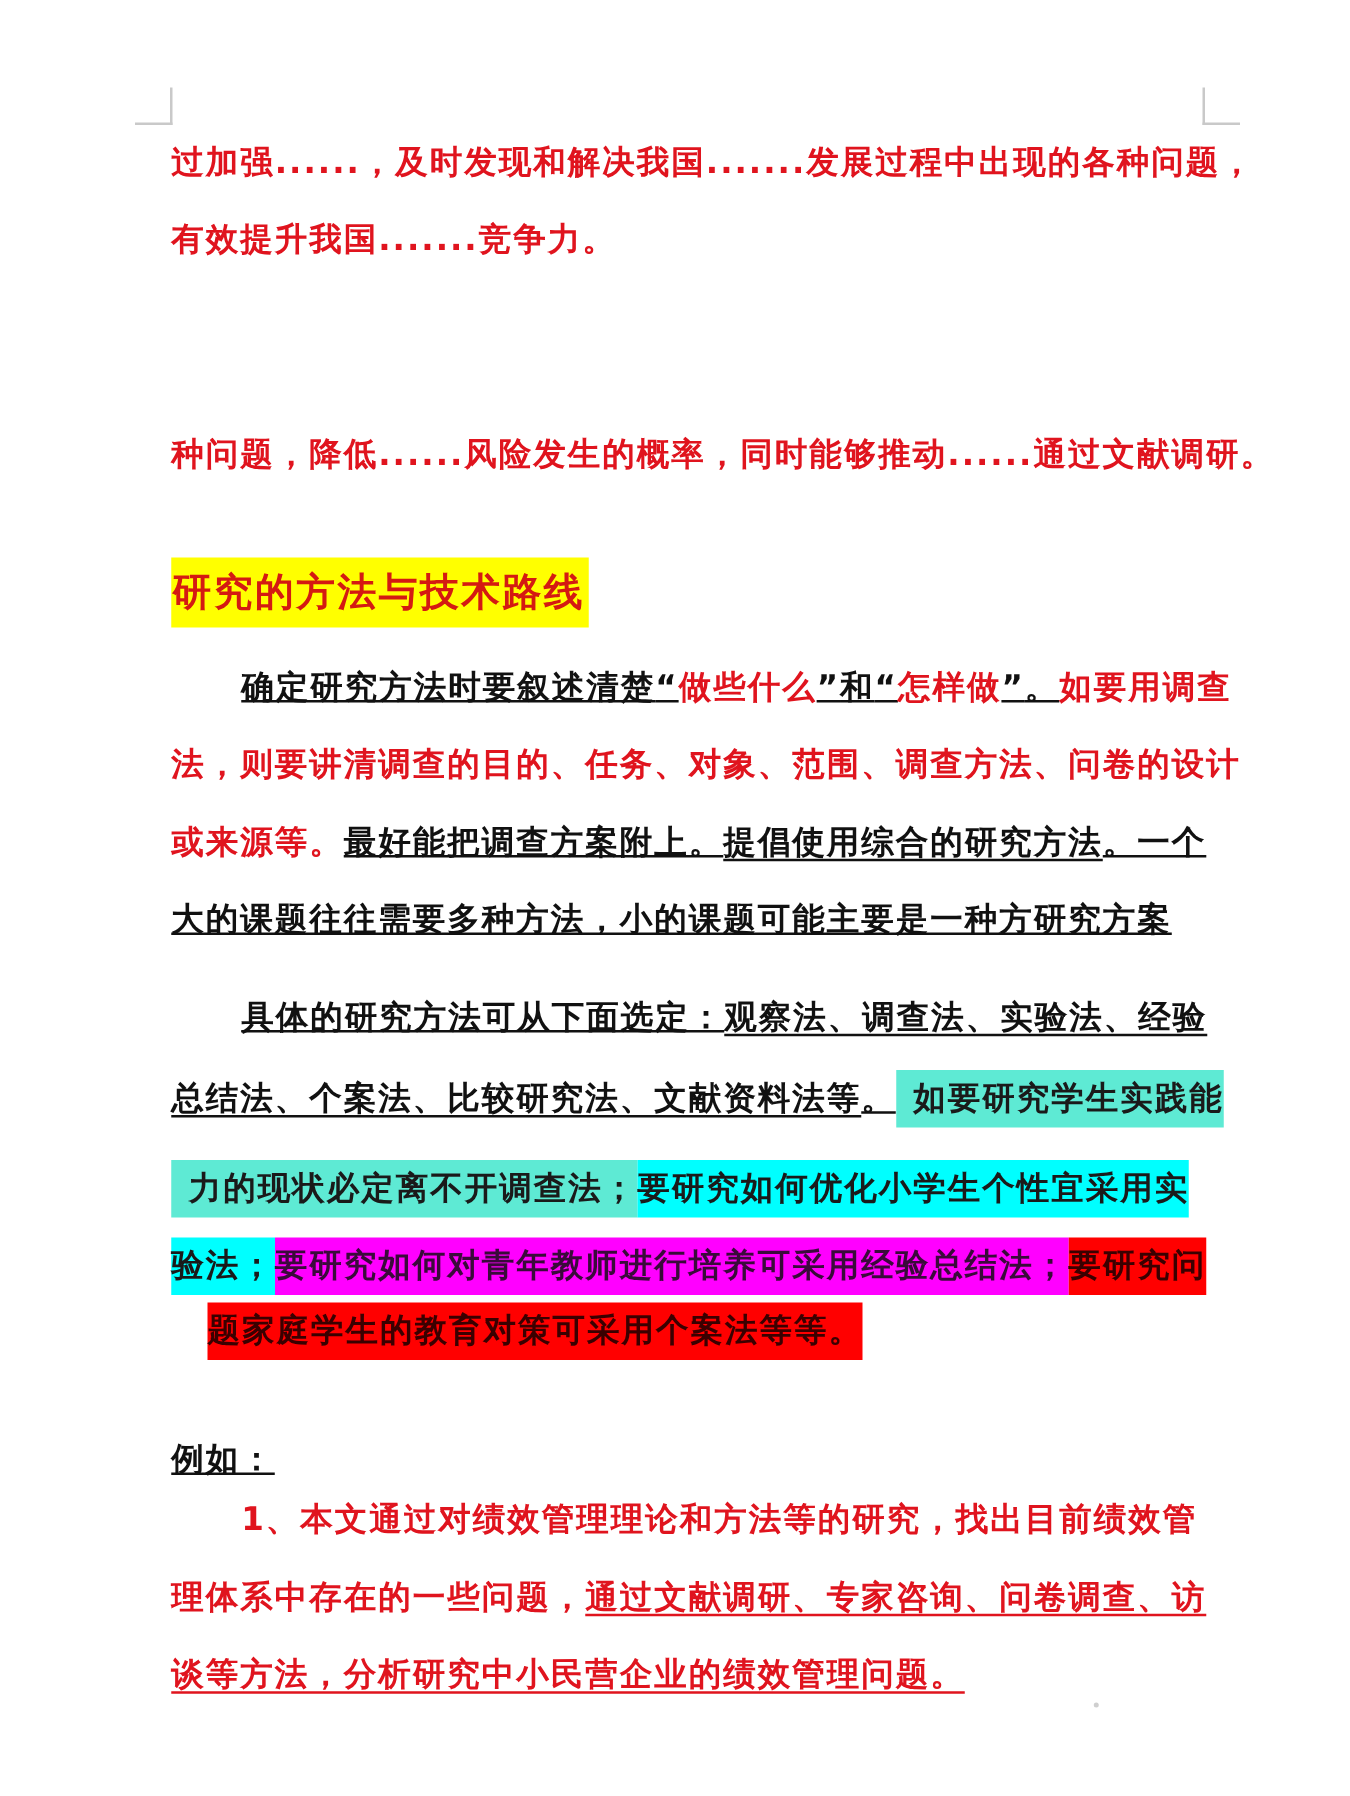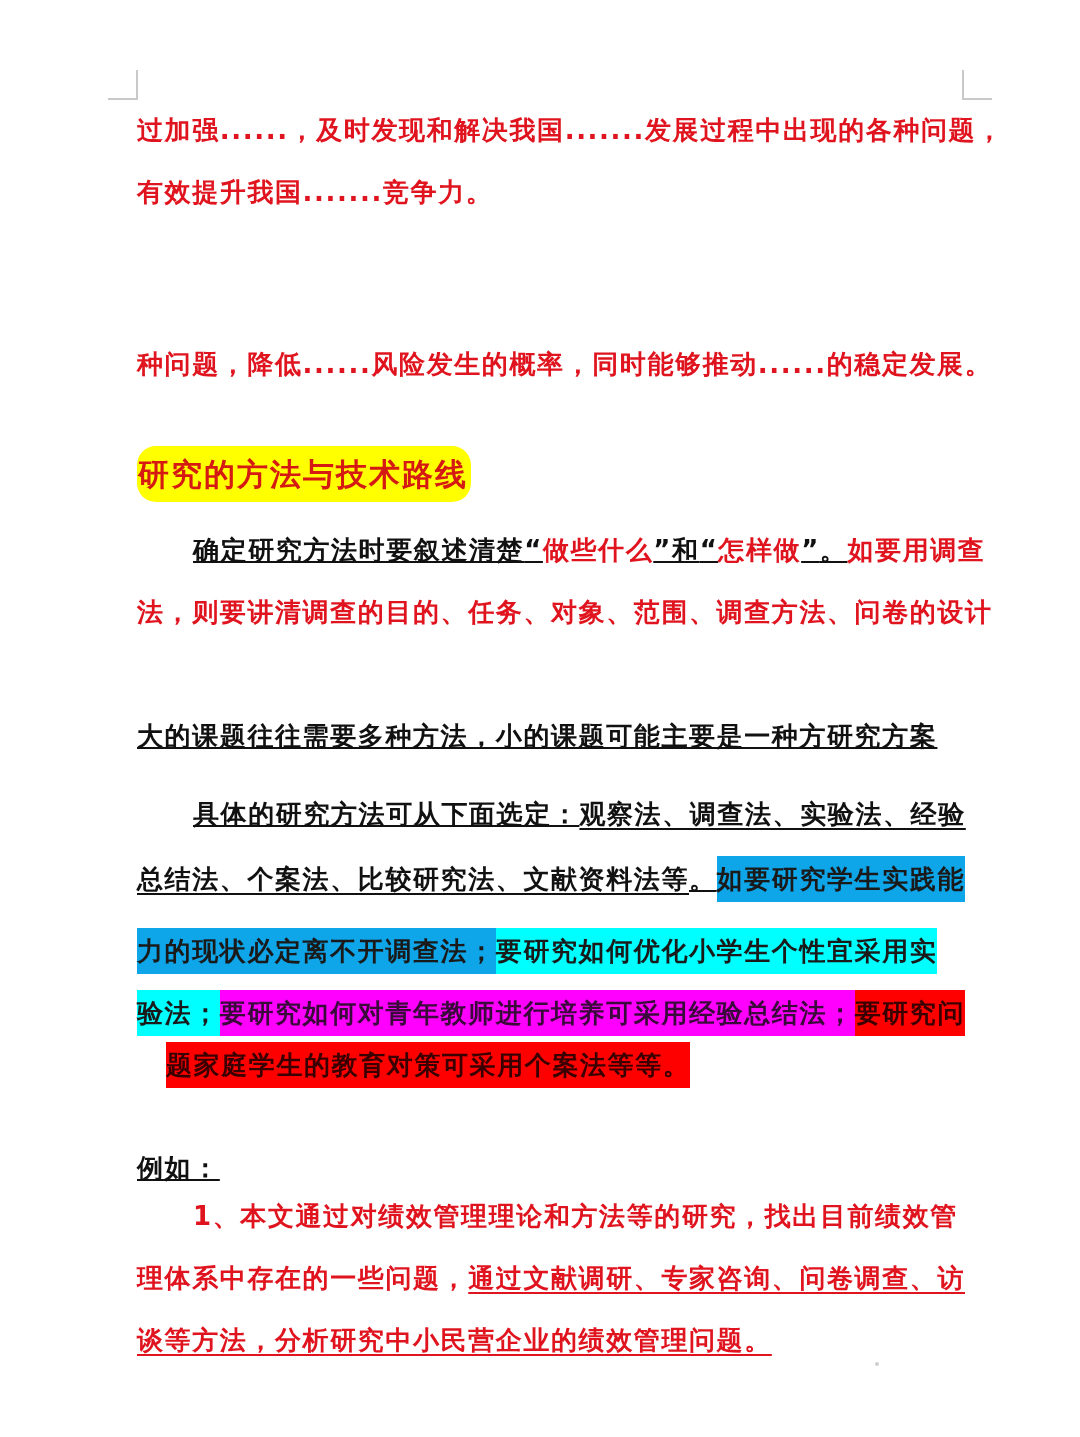--- a/index.html
+++ b/index.html
@@ -8,47 +8,50 @@
   .page { position: absolute; left: 0; top: 0; width: 968px; height: 1437px; background: #fff; }
   .corner { position: absolute; border-color: #c9c9c9; border-style: solid; width: 28px; height: 28px; }
   .corner.tl { left: 108px; top: 70px; border-width: 0 2px 2px 0; }
   .corner.tr { left: 962px; top: 70px; border-width: 0 0 2px 2px; }
   .line { position: absolute; left: 137px; white-space: nowrap; font-size: 26px; font-weight: bold;
           letter-spacing: 1.6px; line-height: 40px; height: 40px; }
   .red { color: #e0141e; }
   .black { color: #111111; text-decoration: underline; }
   .ul { text-decoration: underline; text-decoration-thickness: 2px; text-underline-offset: 5px; }
   .hl { display: inline-block; padding: 6px 0; line-height: 34px; }
-  .hl-green { background: #0ea5e9; color: #1a1a1a; }
+  .hl-green { background: #5eead4; color: #1a1a1a; padding-left: 14px; }
   .hl-cyan { background: #00ffff; color: #1a1a1a; margin-top: 10px; }
   .hl-magenta { background: #ff00ff; color: #3a0a3a; }
   .hl-red { background: #ff0000; color: #3a0000; }
   .heading { position: absolute; left: 137px; top: 446px; height: 56px; line-height: 56px;
              background: #ffff00; color: #d41a12; font-size: 31px; font-weight: bold;
-             letter-spacing: 2px; padding: 0 3px 0 1px; white-space: nowrap; border-radius: 19px; }
+             letter-spacing: 2px; padding: 0 3px 0 1px; white-space: nowrap; }
   .dot { position: absolute; left: 875px; top: 1362px; width: 4px; height: 4px; border-radius: 50%; background: #cfcfcf; }
 </style>
 </head>
 <body>
 
 <div class="page">
   <div class="corner tl"></div>
   <div class="corner tr"></div>
 
   <div class="line red" style="top:110px;">过加强......，及时发现和解决我国.......发展过程中出现的各种问题，</div>
   <div class="line red" style="top:172px;">有效提升我国.......竞争力。</div>
 
-  <div class="line red" style="top:344px;">种问题，降低......风险发生的概率，同时能够推动......的稳定发展。</div>
+  <div class="line red" style="top:344px;">种问题，降低......风险发生的概率，同时能够推动......通过文献调研。</div>
 
   <div class="heading">研究的方法与技术路线</div>
 
   <div class="line" style="top:530px; left:193px;">
     <span class="black">确定研究方法时要叙述清楚</span><span class="black">“</span><span class="red">做些什么</span><span class="black">”</span><span class="black">和</span><span class="black">“</span><span class="red">怎样做</span><span class="black">”</span><span class="black">。</span><span class="red">如要用调查</span>
   </div>
   <div class="line red" style="top:592px;">法，则要讲清调查的目的、任务、对象、范围、调查方法、问卷的设计</div>
+  <div class="line" style="top:654px;">
+    <span class="red">或来源等。</span><span class="black">最好能把调查方案附上。</span><span class="black ul">提倡使用综合的研究方法</span><span class="black">。一个</span>
+  </div>
   <div class="line black" style="top:716px;">大的课题往往需要多种方法，小的课题可能主要是一种方研究方案</div>
 
   <div class="line" style="top:794px; left:193px;">
     <span class="black">具体的研究方法可从下面选定：</span><span class="black ul">观察法、调查法、实验法、经验</span>
   </div>
   <div class="line" style="top:856px;">
     <span class="black ul">总结法、个案法、比较研究法、文献资料法等</span><span class="black">。</span><span class="hl hl-green">如要研究学生实践能</span>
   </div>
   <div class="line" style="top:918px;">
     <span class="hl hl-green">力的现状必定离不开调查法；</span><span class="hl hl-cyan">要研究如何优化小学生个性宜采用实</span>

